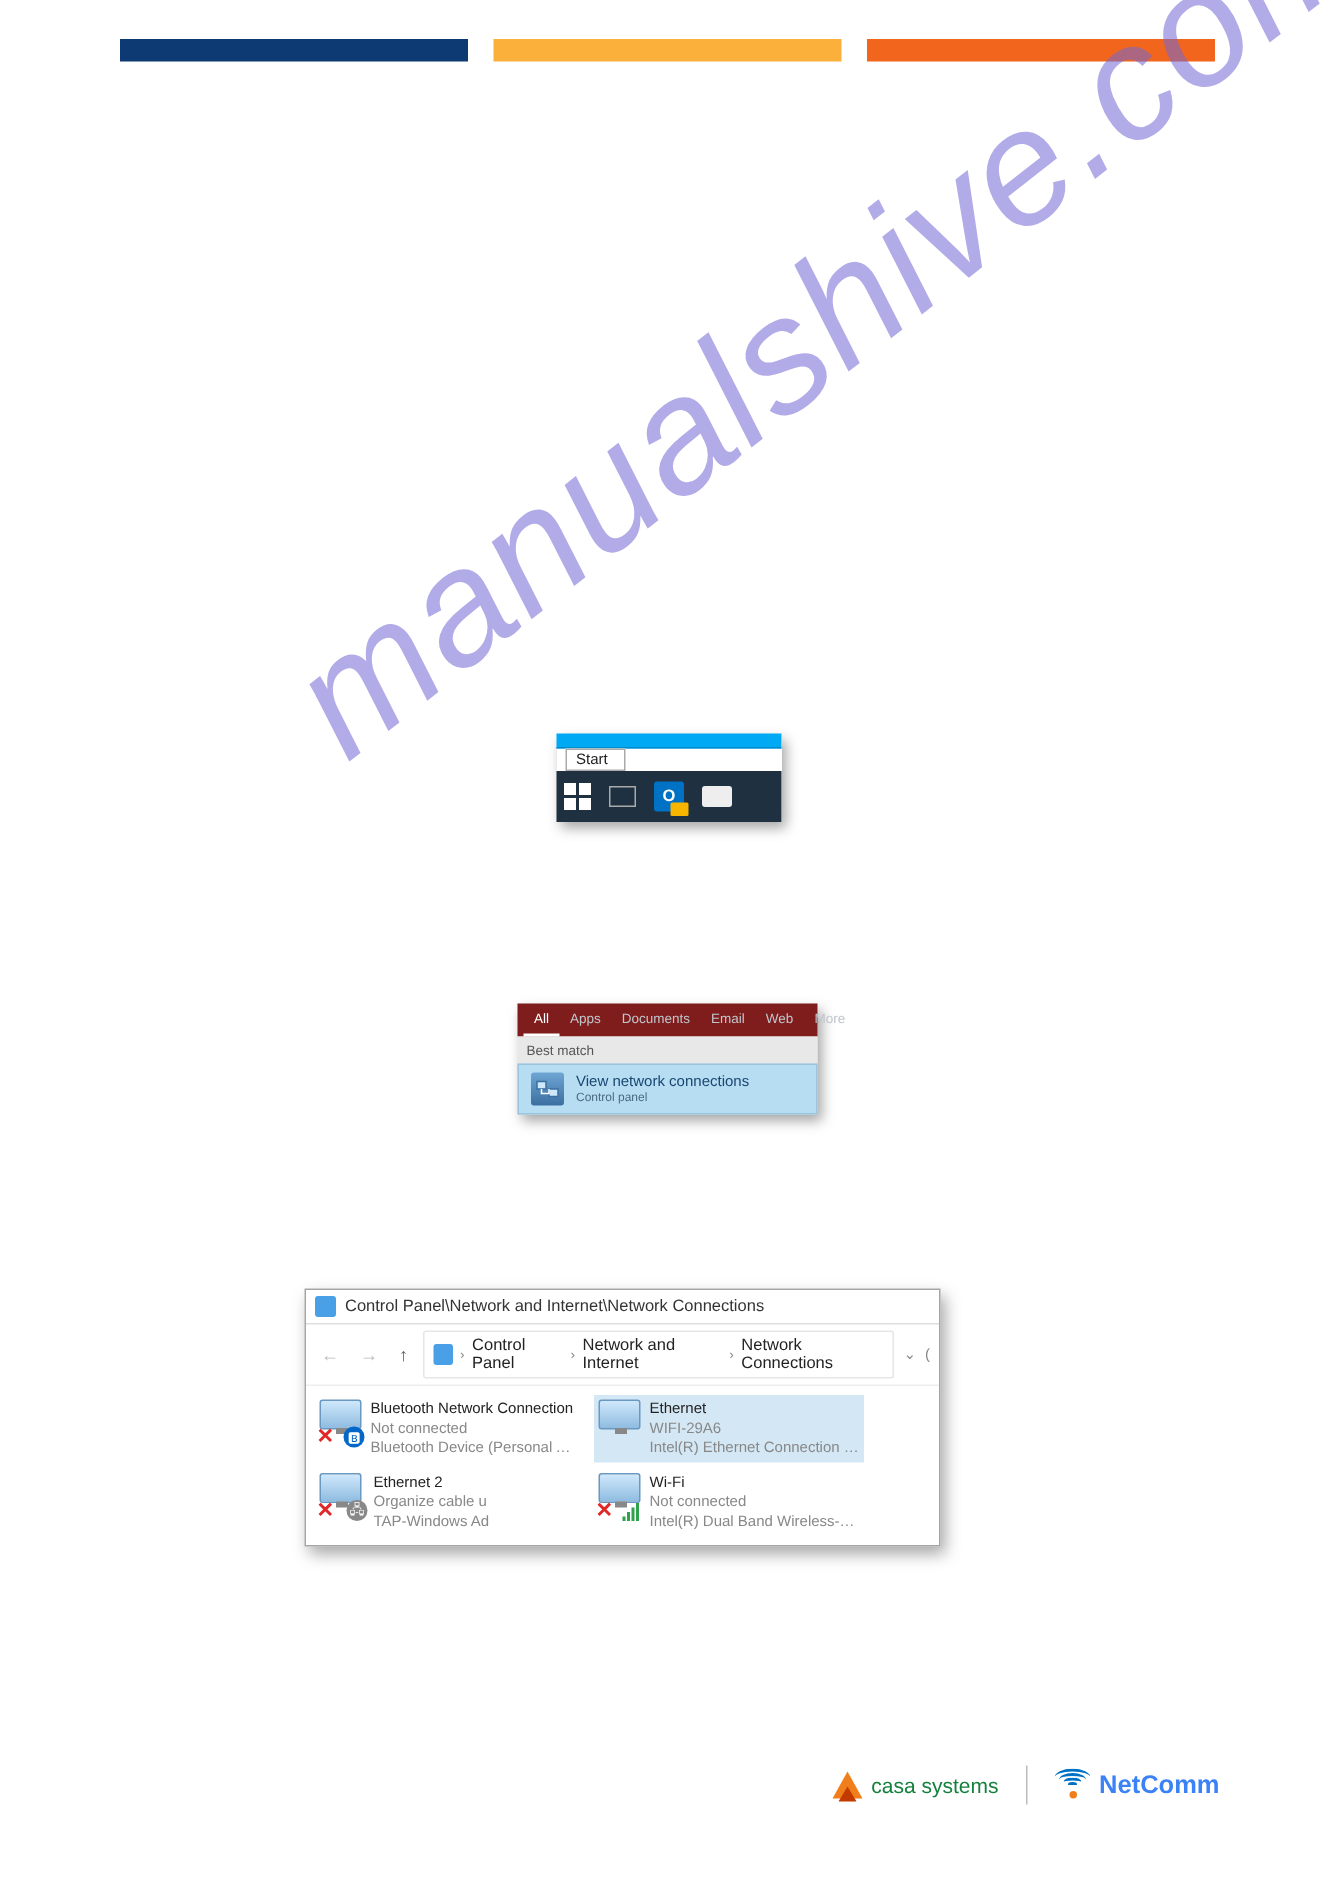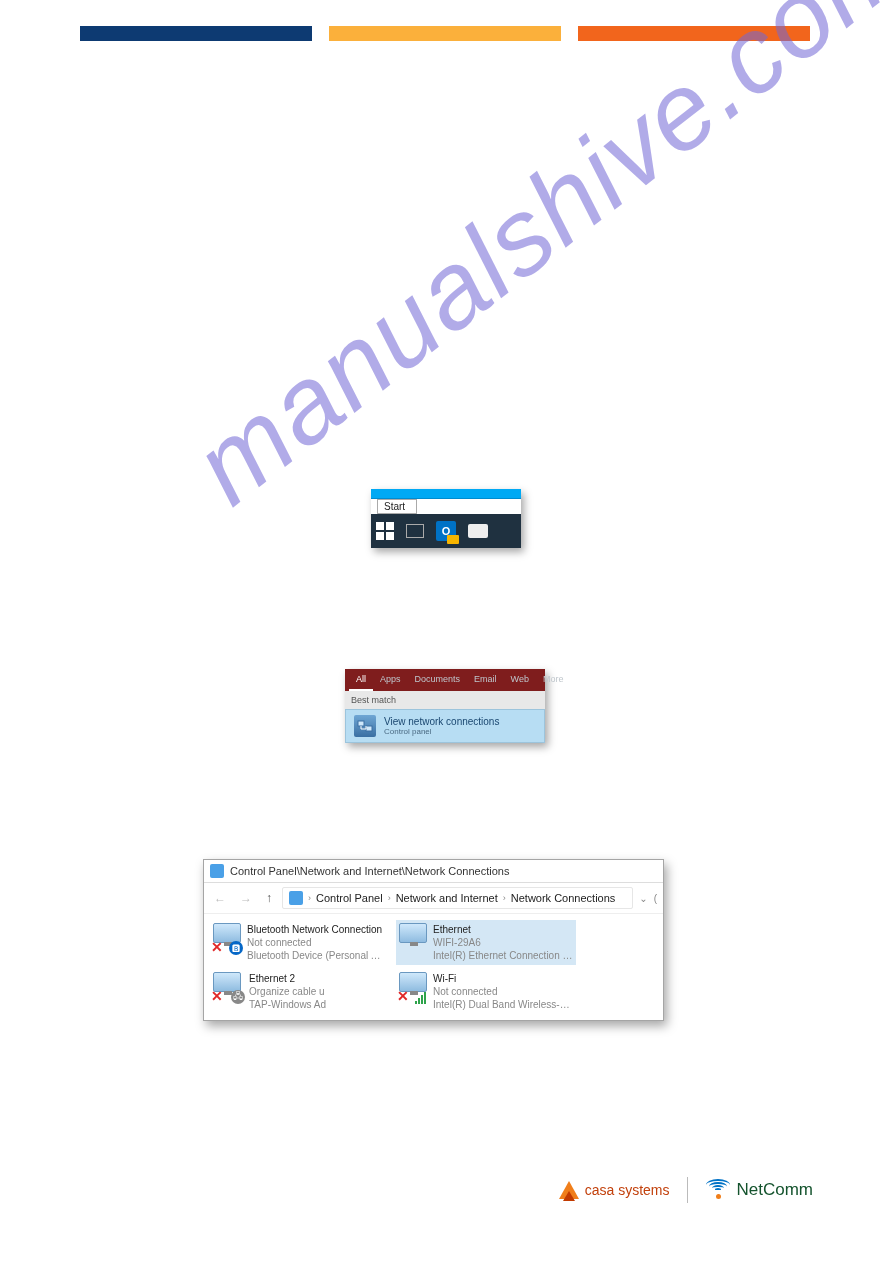--- a/index.html
+++ b/index.html
@@ -100,21 +100,21 @@
     border:1px solid #9cc4dc;
   }
   .net-ic{width:22px;height:22px;background:linear-gradient(#6fa6d4,#3b6fa2);border-radius:2px;display:flex;align-items:center;justify-content:center;}
   .net-ic svg{width:16px;height:16px;}
   .result-text .t1{font-size:10px;color:#1a4770;}
   .result-text .t2{font-size:8px;color:#4a6a83;}
   
   .ncwindow{
     position:absolute;
     top:859px; left:203px;
-    width:461px;
+    width:424px;
     background:#fff;
     border:1px solid #a5a5a5;
     box-shadow: 3px 5px 10px rgba(0,0,0,0.35);
   }
   .nc-title{
     display:flex;align-items:center;
     padding:4px 6px;
     font-size:11px;color:#333;
     border-bottom:1px solid #ddd;
   }
@@ -171,31 +171,31 @@
   .footer{
     position:absolute;
     bottom:60px; right:80px;
     display:flex;
     align-items:center;
     gap:18px;
   }
   .casa{display:flex;align-items:center;gap:6px;}
   .casa-tri{width:0;height:0;border-left:10px solid transparent;border-right:10px solid transparent;border-bottom:18px solid #f07e1a;position:relative;}
   .casa-tri::after{content:"";position:absolute;left:-6px;top:10px;width:0;height:0;border-left:6px solid transparent;border-right:6px solid transparent;border-bottom:10px solid #c23a00;}
-  .casa-text{color:#c2410c;font-size:14px;}
+  .casa-text{color:#15803d;font-size:14px;}
   .vline{width:1px;height:26px;background:#bbb;}
   .netcomm{display:flex;align-items:center;gap:6px;}
   .nc-logo{width:24px;height:22px;position:relative;}
   .arc{position:absolute;border:2px solid #0072c6;border-bottom:none;border-left:none;border-right:none;border-radius:50% 50% 0 0;left:0;}
   .arc.a1{width:24px;height:12px;top:0;}
   .arc.a2{width:18px;height:9px;top:3px;left:3px;}
   .arc.a3{width:12px;height:6px;top:6px;left:6px;}
   .arc.a4{width:6px;height:3px;top:9px;left:9px;}
   .nc-dot{position:absolute;width:5px;height:5px;background:#f07e1a;border-radius:50%;bottom:2px;left:10px;}
-  .netcomm-text{font-size:17px;font-weight:400;color:#14532d;}
+  .netcomm-text{font-size:17px;font-weight:700;color:#3b82f6;}
 </style>
 </head>
 <body>
 
 <div class="topbars">
   <div class="bar bar1"></div>
   <div class="bar bar2"></div>
   <div class="bar bar3"></div>
 </div>
 

